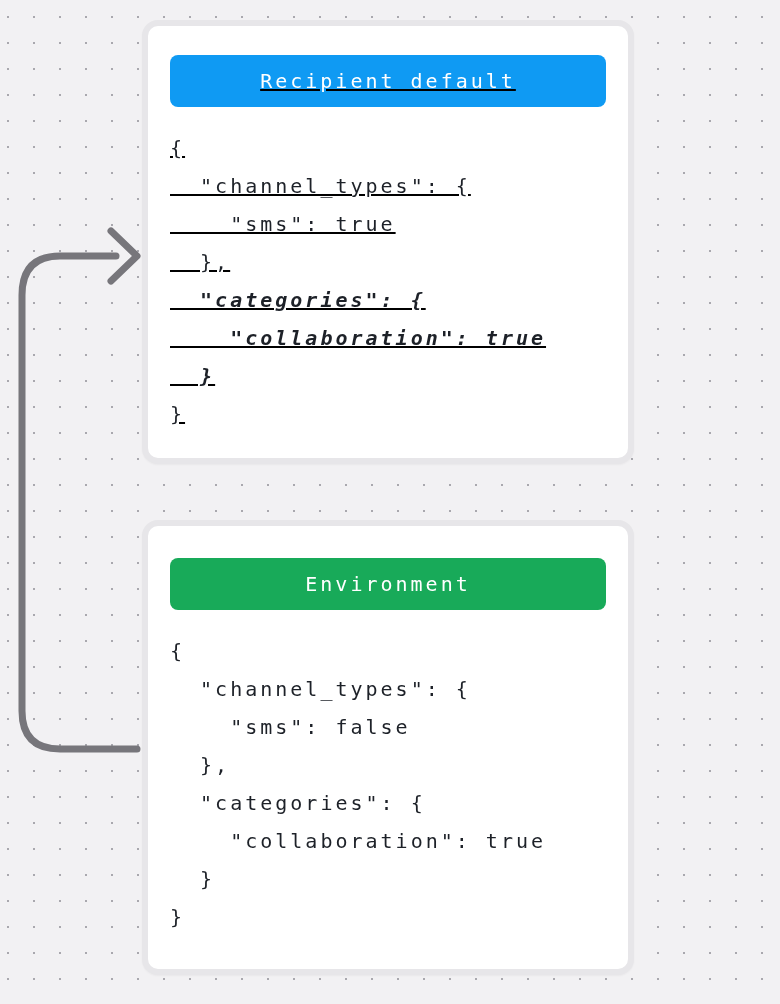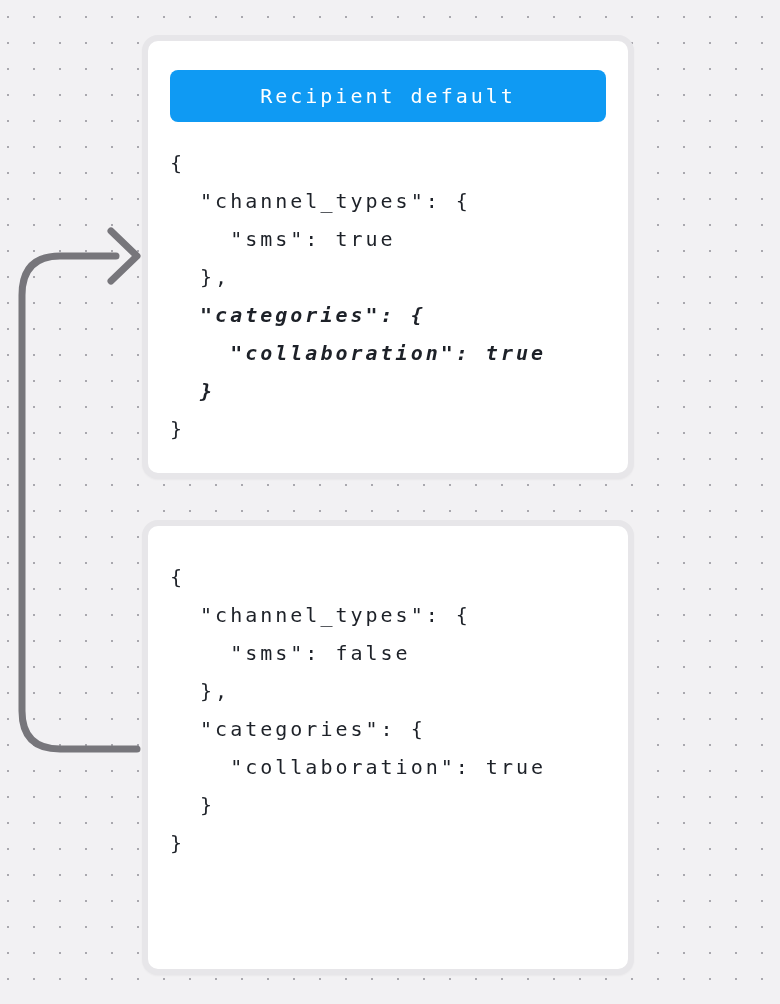--- a/index.html
+++ b/index.html
@@ -36,23 +36,24 @@
     position: absolute;
     left: 142px;
     width: 492px;
     box-sizing: border-box;
     background: #ffffff;
     border: 6px solid #e7e6e9;
     border-radius: 16px;
     box-shadow: 0 1px 2px rgba(0,0,0,0.04);
   }
   .card-top {
-    top: 35px;
+    top: 20px;
     height: 444px;
     padding: 29px 22px 24px 22px;
+    text-decoration: underline;
   }
   .card-bottom {
     top: 520px;
     height: 455px;
     padding: 32px 22px 24px 22px;
   }
   .card-header {
     height: 52px;
     line-height: 52px;
     border-radius: 8px;
@@ -99,20 +100,21 @@
       <div class="code-line">    "sms": true</div>
       <div class="code-line">  },</div>
       <div class="code-line em">  "categories": {</div>
       <div class="code-line em">    "collaboration": true</div>
       <div class="code-line em">  }</div>
       <div class="code-line">}</div>
     </div>
   </div>
 
   <div class="card card-bottom">
+    <div class="card-header header-green">Environment</div>
     <div class="code">
       <div class="code-line">{</div>
       <div class="code-line">  "channel_types": {</div>
       <div class="code-line">    "sms": false</div>
       <div class="code-line">  },</div>
       <div class="code-line">  "categories": {</div>
       <div class="code-line">    "collaboration": true</div>
       <div class="code-line">  }</div>
       <div class="code-line">}</div>
     </div>

